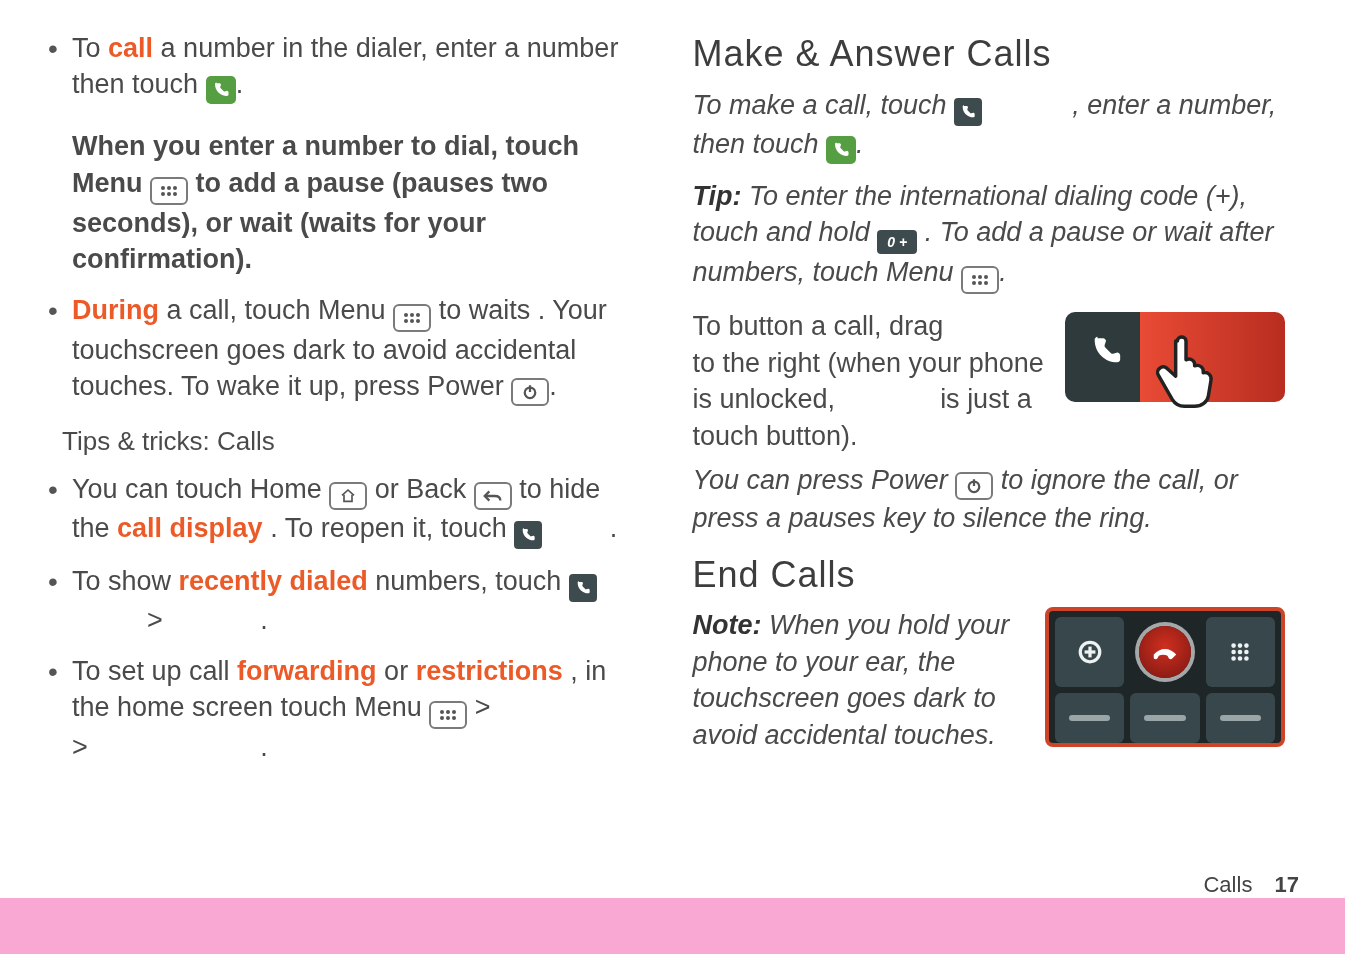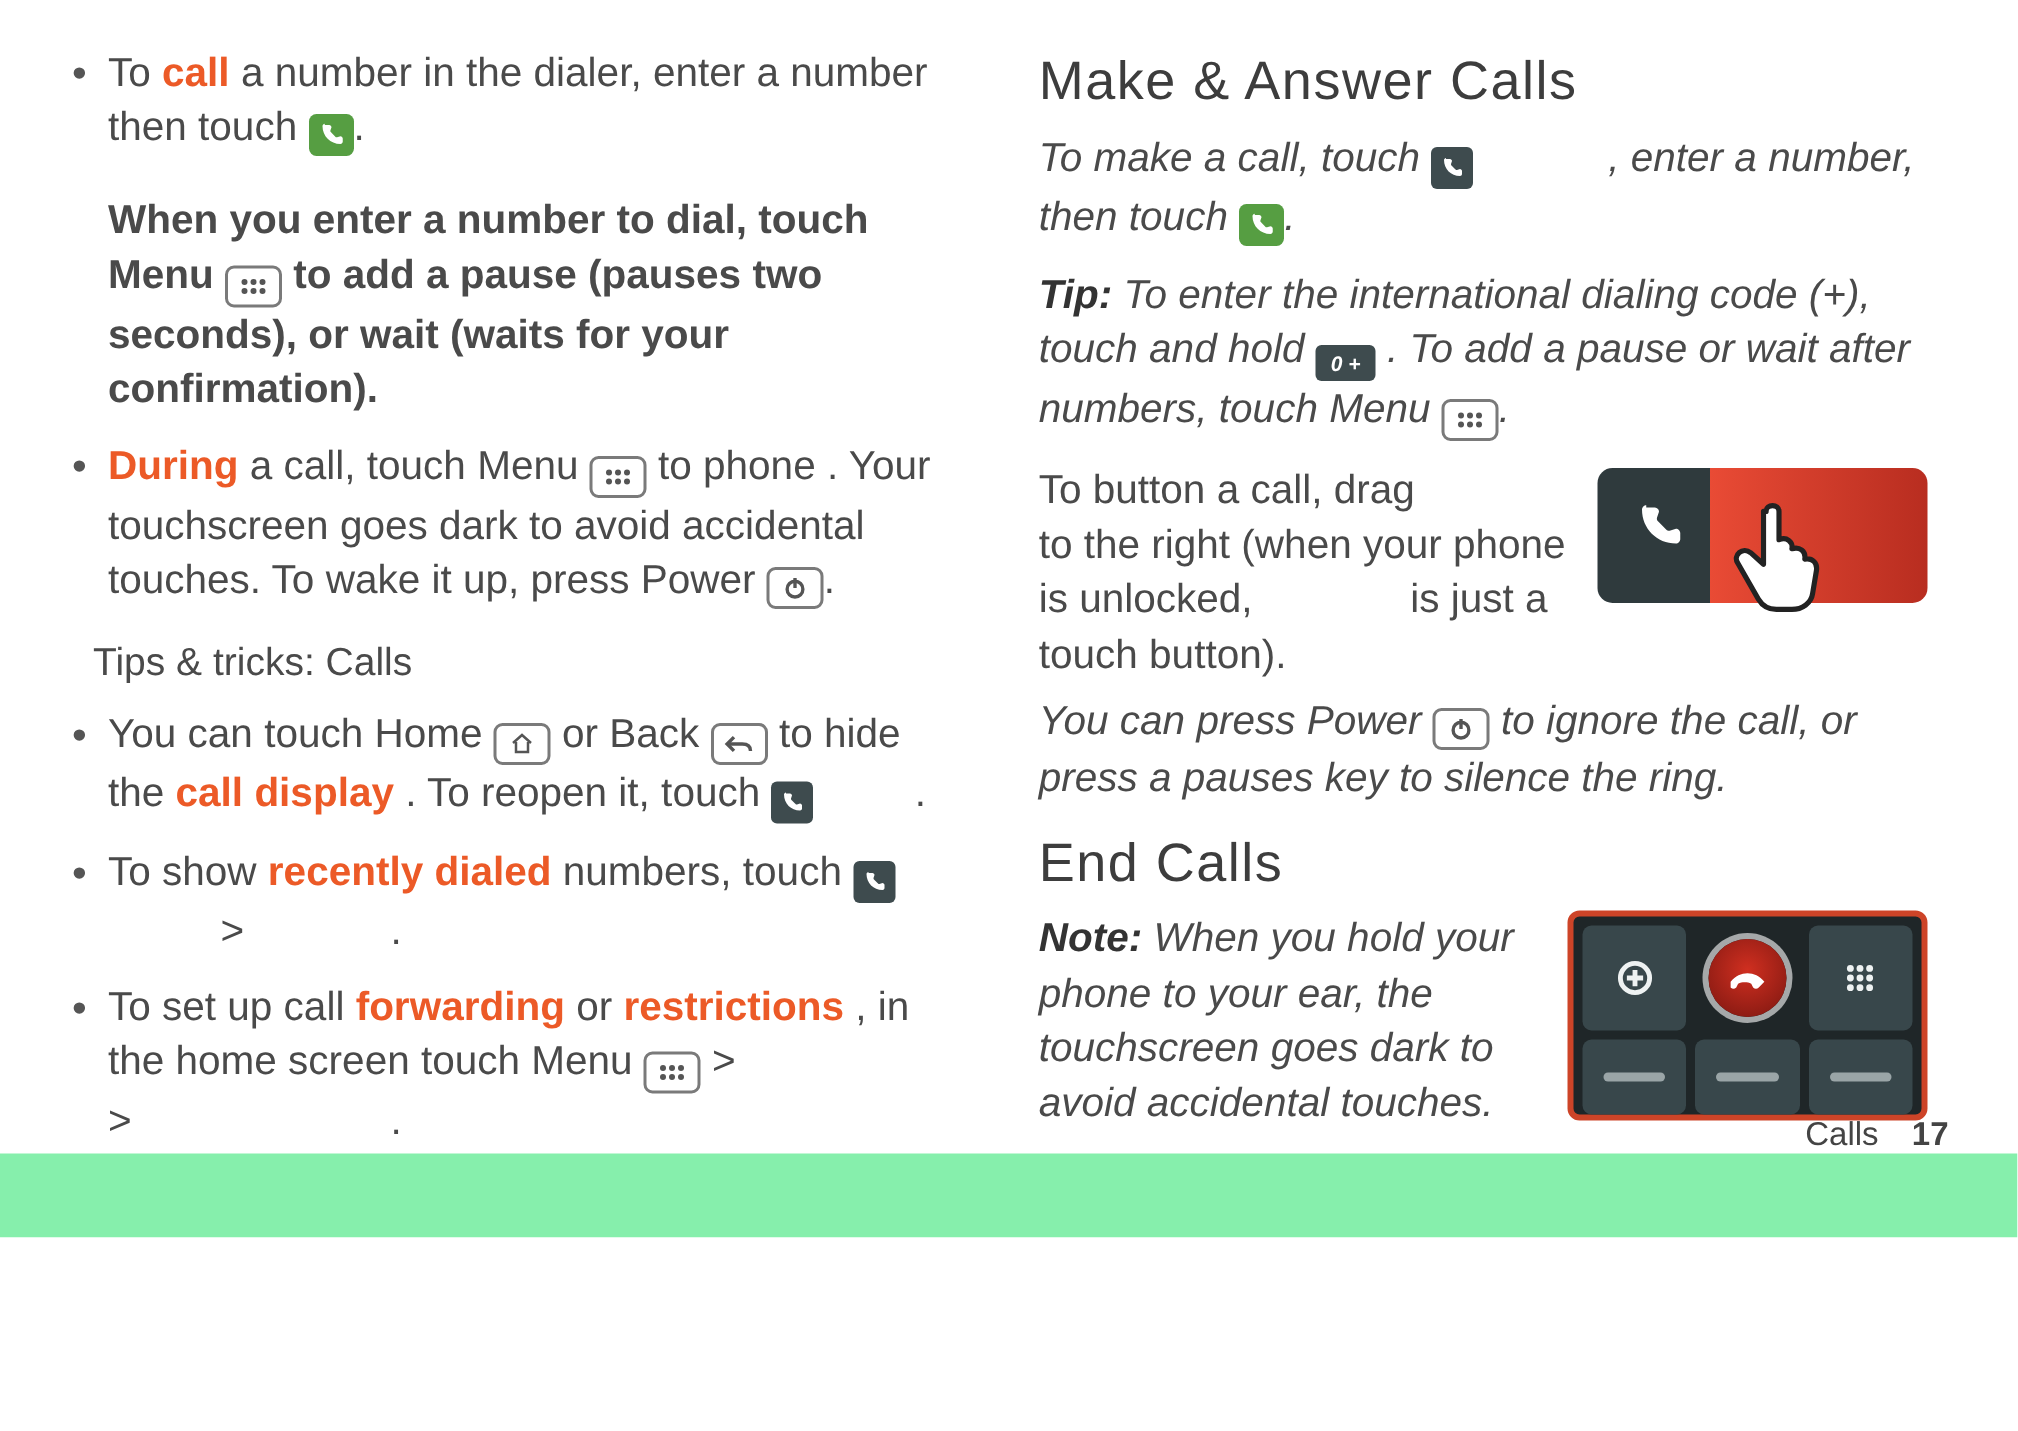--- a/index.html
+++ b/index.html
@@ -4,21 +4,21 @@
 <style>
   html, body {
     margin: 0;
     padding: 0;
     background: #fff;
     font-family: Arial, "Helvetica Neue", Helvetica, sans-serif;
     color: #555;
   }
   .page {
     width: 1345px;
-    height: 825px;
+    height: 954px;
     position: relative;
     box-sizing: border-box;
   }
   .content {
     display: flex;
     padding: 30px 60px 0 30px;
     gap: 70px;
   }
   .col {
     flex: 1 1 50%;
@@ -153,21 +153,21 @@
   }
   .endcall-ill .bar {
     width:60%; height:6px; background:#9aa5a7; border-radius:3px;
   }
 
   
   .footer {
     position:absolute;
     left:0; right:0; bottom:0;
     height:56px;
-    background:#86efac;
+    background:#f9a8d4;
   }
   .footer .label {
     position:absolute;
     right:46px; top:-26px;
     font-size:22px;
     color:#444;
   }
   .footer .pgnum {
     font-weight:bold;
     margin-left:16px;
@@ -220,21 +220,21 @@
                 <g fill="#555">
                   <circle cx="4" cy="4" r="2"></circle>
                   <circle cx="10" cy="4" r="2"></circle>
                   <circle cx="16" cy="4" r="2"></circle>
                   <circle cx="4" cy="10" r="2"></circle>
                   <circle cx="10" cy="10" r="2"></circle>
                   <circle cx="16" cy="10" r="2"></circle>
                 </g>
               </svg>
           </span>
-          <span> to phone </span>
+          <span> to waits </span>
           <span>. Your touchscreen goes dark to avoid accidental touches. To wake it up, press Power </span>
           <span class="ic ic-key-outline">
             <svg width="18" height="18" viewBox="0 0 24 24" fill="none" stroke="#555" stroke-width="3">
                 <circle cx="12" cy="13" r="7"></circle>
                 <line x1="12" y1="3" x2="12" y2="12"></line>
               </svg>
           </span>.
         </li>
       </ul>
 

